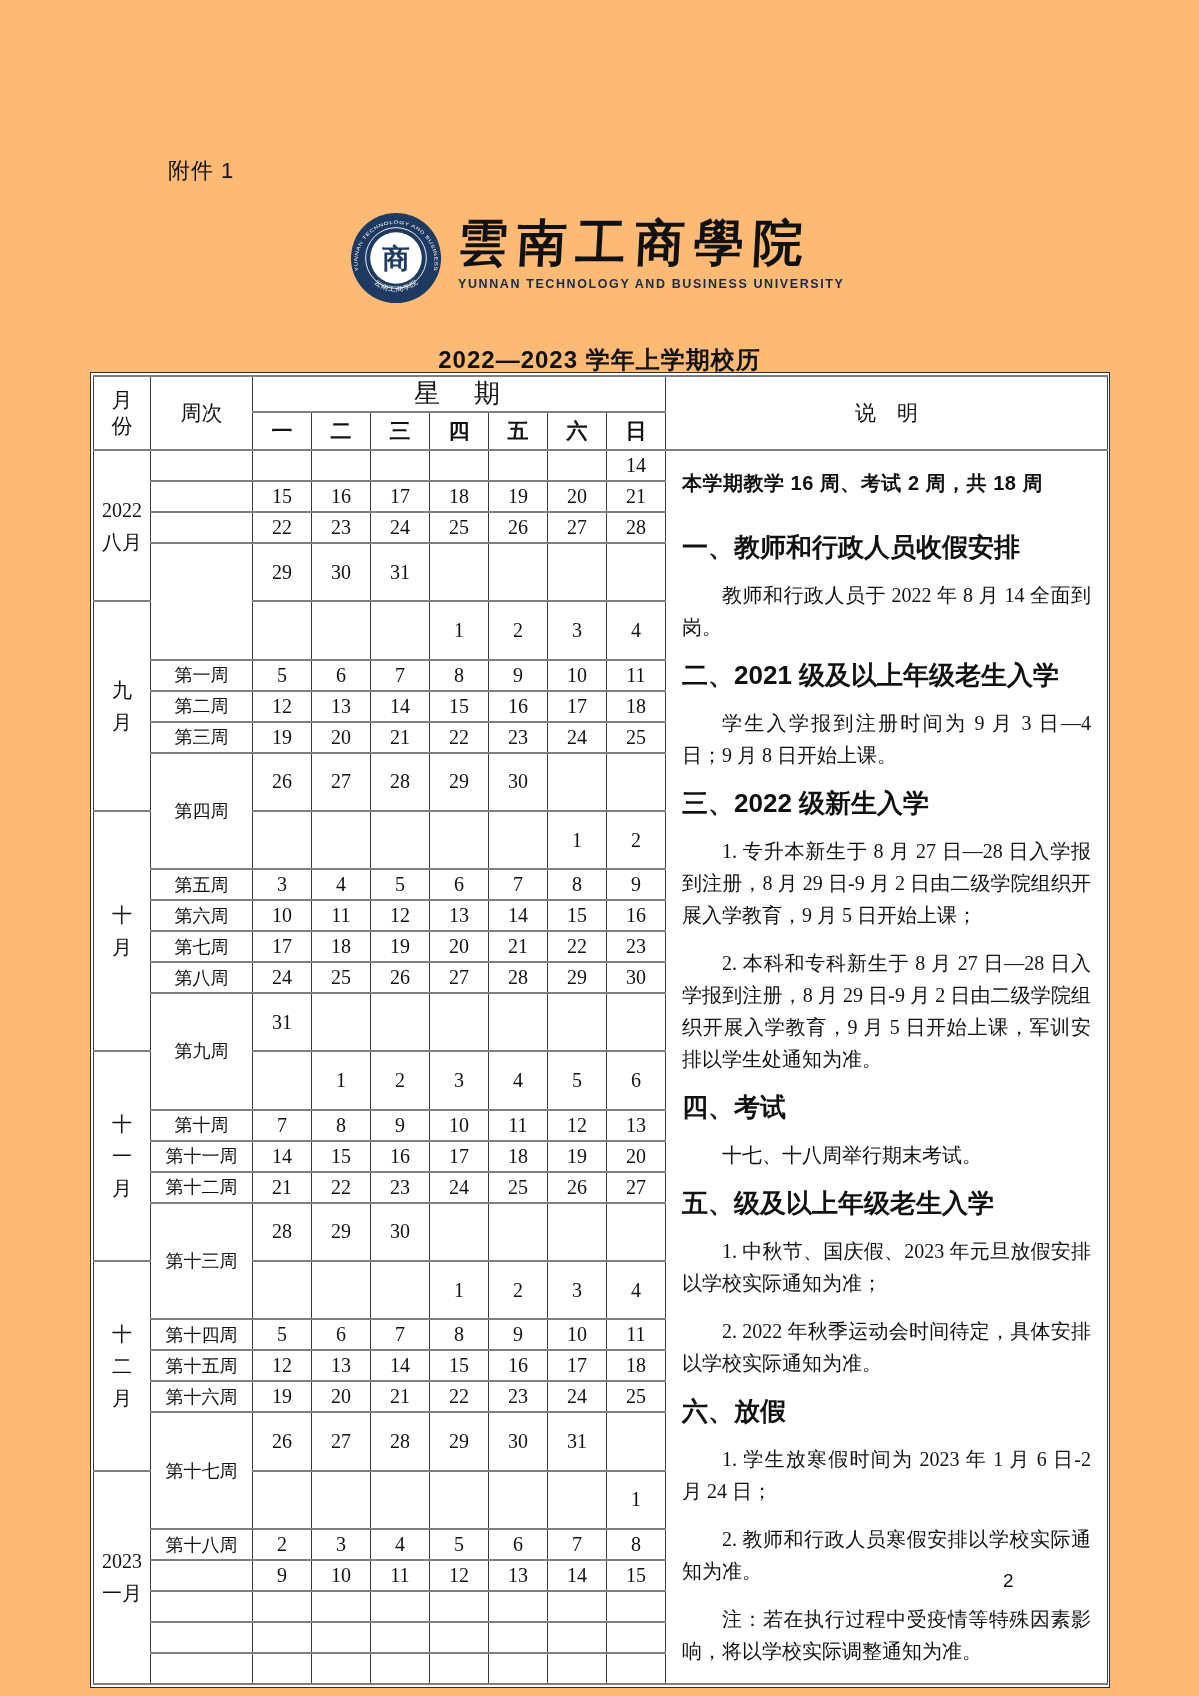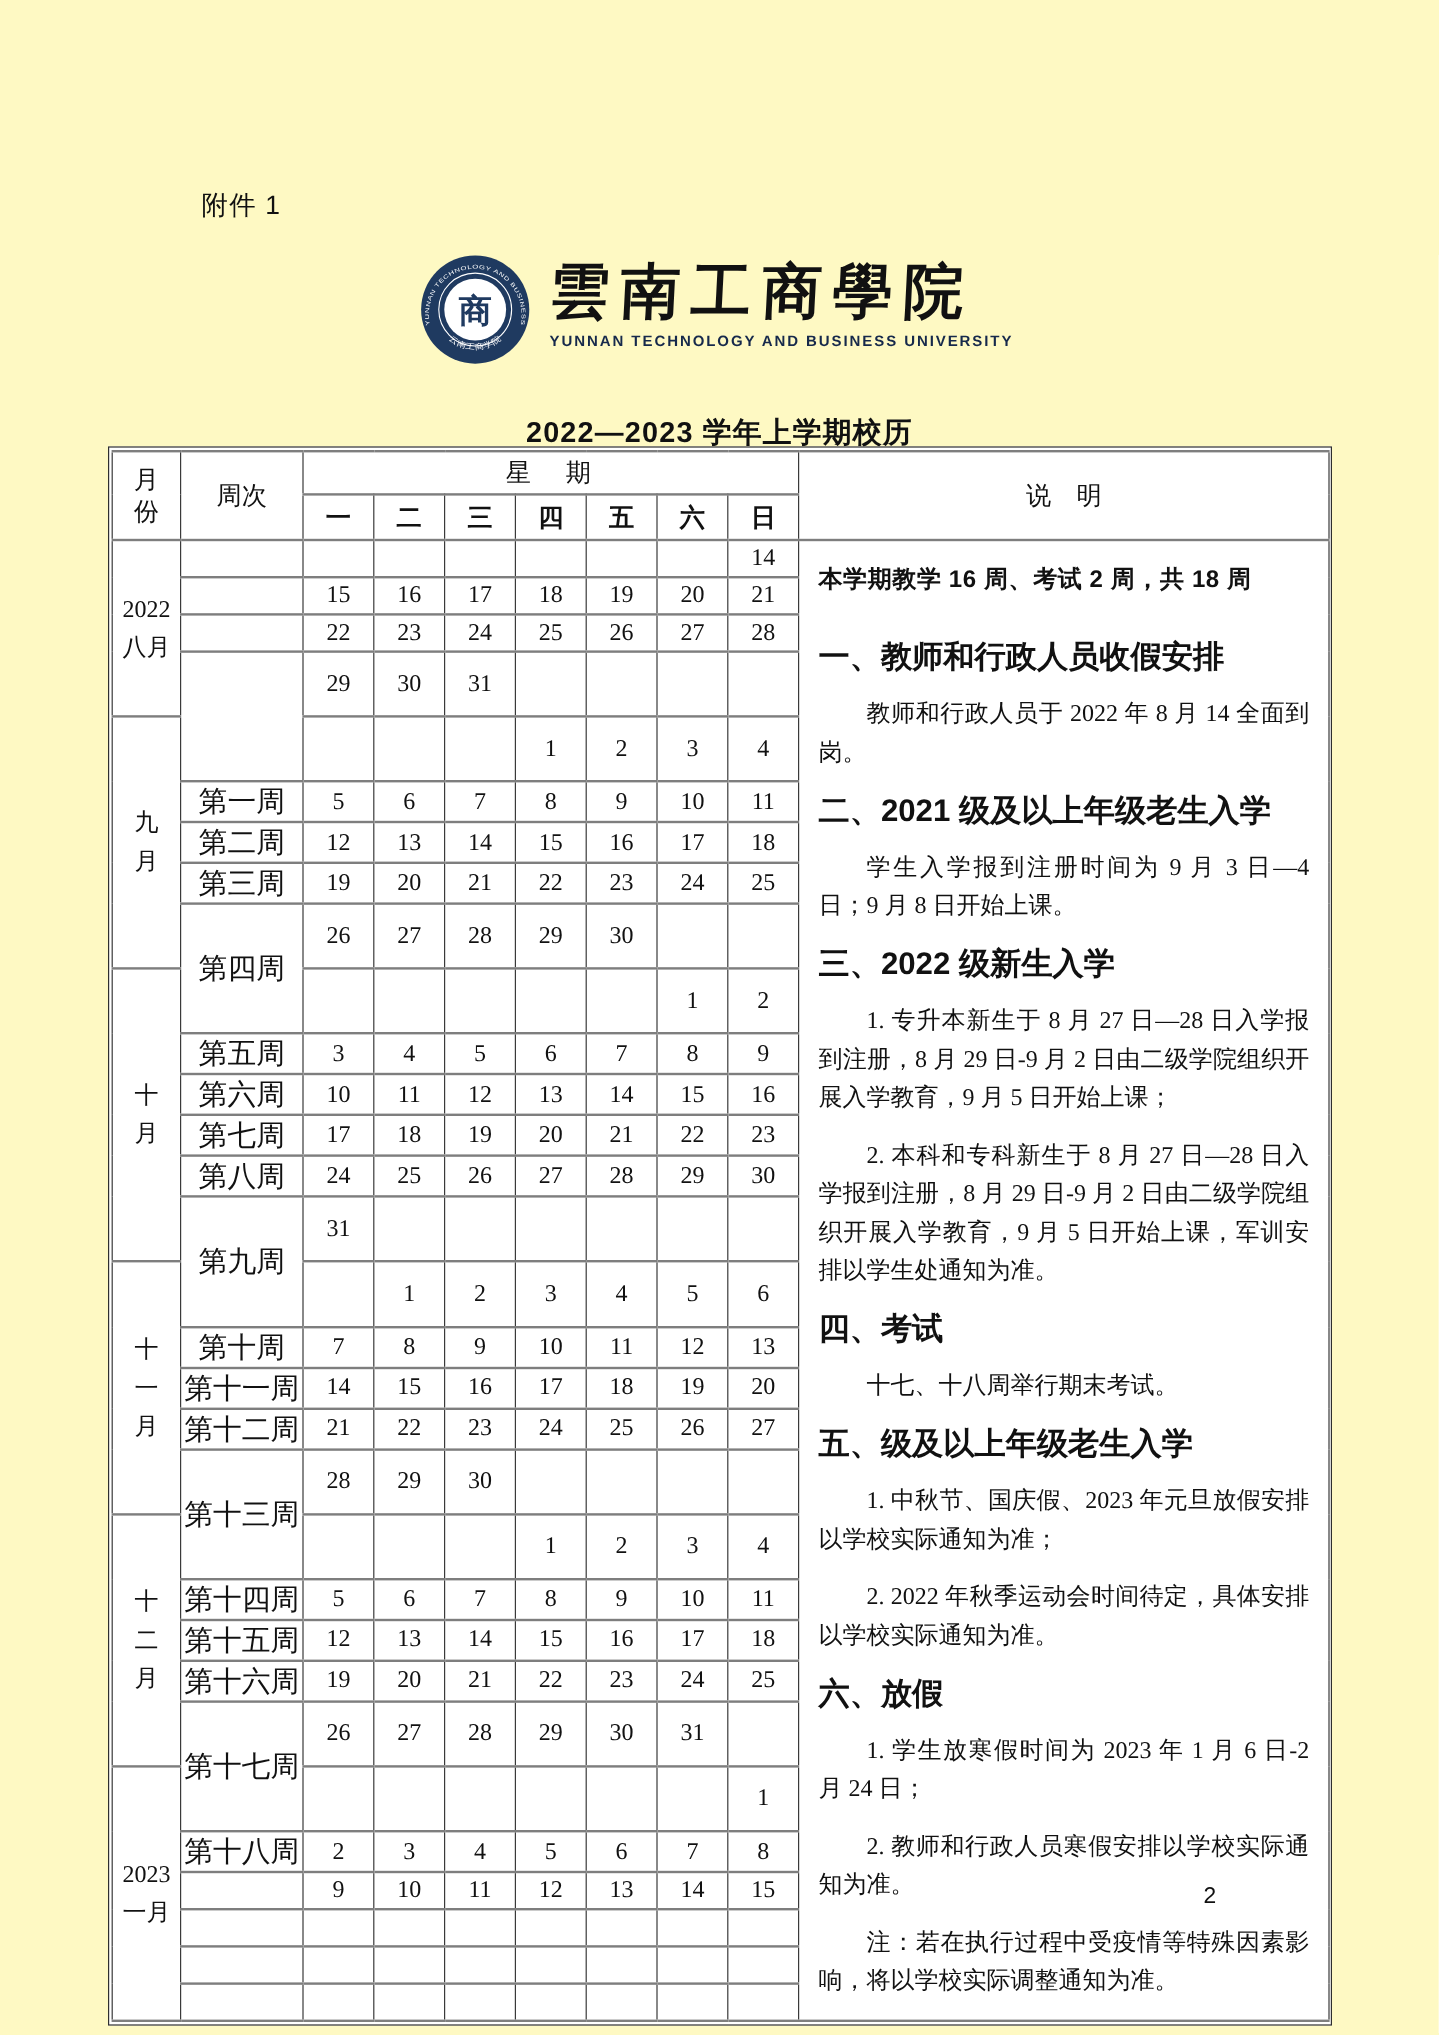--- a/index.html
+++ b/index.html
@@ -1,16 +1,16 @@
 <!DOCTYPE html>
 <html><head>
 <meta charset="utf-8">
 <style>
   html,body{margin:0;padding:0;background:#ffffff;}
-  .page{position:relative;width:1199px;height:1696px;background:#fef9c3;overflow:hidden;
+  .page{position:relative;width:1199px;height:1696px;background:#fdba74;overflow:hidden;
         font-family:"Liberation Serif","DejaVu Serif",serif;color:#111;}
 
   .attachment{position:absolute;left:168px;top:156px;
         font-family:"Liberation Sans","DejaVu Sans",sans-serif;font-size:22px;letter-spacing:1px;}
 
   
   .logo{position:absolute;left:350px;top:212px;display:flex;align-items:flex-start;}
   .seal{width:92px;height:92px;flex:0 0 auto;}
   .logo-text{margin-left:16px;display:flex;flex-direction:column;}
   .calligraphy{font-family:"Liberation Serif","DejaVu Serif",serif;font-weight:900;
@@ -26,23 +26,23 @@
         border:1px solid #2f2f2f;padding:2px;background:#fff;}
   table.cal{border-collapse:collapse;width:100%;table-layout:fixed;}
   table.cal td{border-left:1px solid #3a3a3a;border-right:1px solid #3a3a3a;
         border-top:2px solid #7e7e7e;border-bottom:2px solid #7e7e7e;
         text-align:center;vertical-align:middle;padding:0;overflow:hidden;}
   tr.hr1{height:36px;}
   tr.hr2{height:38px;}
   table.cal tbody.body tr{height:31px;}
   .hc{font-size:21px;line-height:26px;}
   .hd{font-family:"Liberation Sans","DejaVu Sans",sans-serif;font-weight:bold;font-size:21px;}
-  .xingqi{font-size:21px;letter-spacing:4px;}
+  .xingqi{font-size:26px;letter-spacing:4px;}
   .month{font-size:20px;line-height:32px;}
-  .week{font-size:24px;}
+  .week{font-size:18px;}
   .day{font-size:20px;}
   td.notes{vertical-align:top;text-align:left;padding:10px 12px 0 12px;}
   td.notes p{margin:16px;text-align:justify;}
   td.notes p.lead{font-family:"Liberation Sans","DejaVu Sans",sans-serif;font-weight:bold;
         font-size:20px;line-height:32px;margin-bottom:32px;letter-spacing:.5px;}
   td.notes p.head{font-family:"Liberation Sans","DejaVu Sans",sans-serif;font-weight:bold;
         font-size:26px;line-height:32px;}
   td.notes p.body{font-size:20px;line-height:32px;text-indent:2em;}
 
   .pageno{position:absolute;left:1003px;top:1570px;font-family:"Liberation Sans","DejaVu Sans",sans-serif;

